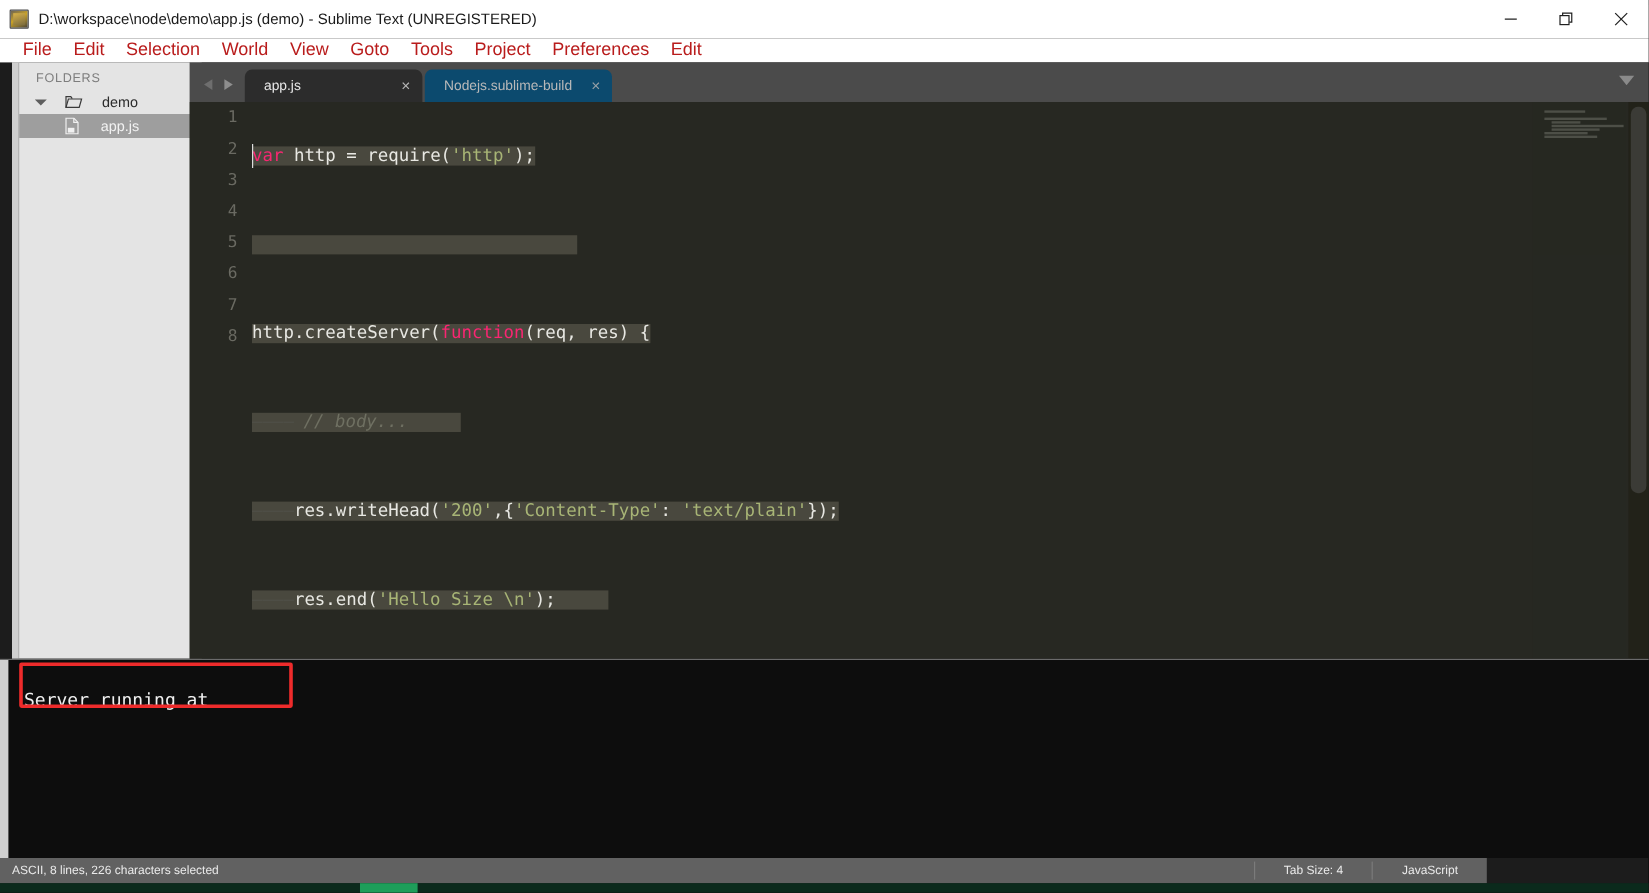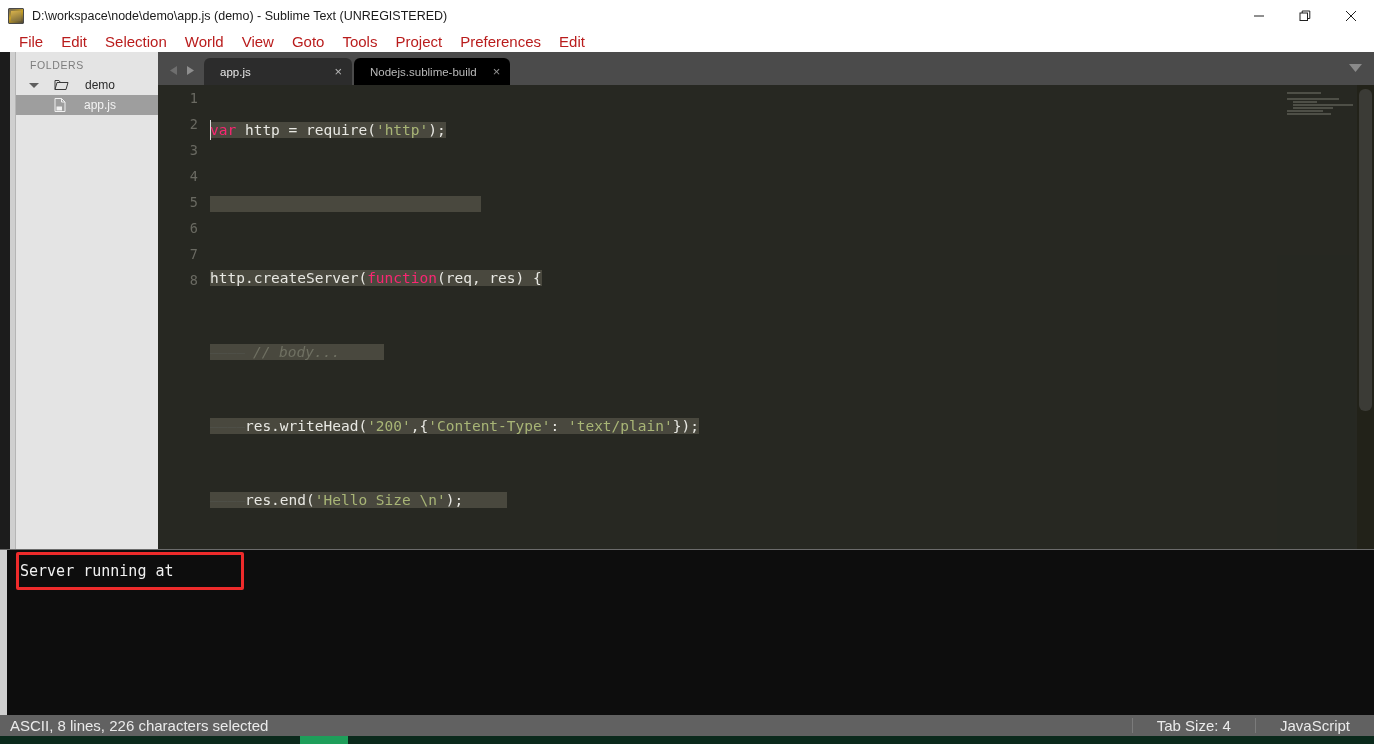--- a/index.html
+++ b/index.html
@@ -86,21 +86,21 @@
     background:#4b4b4b; display:flex; align-items:flex-end;
   }
   .tabnav { display:flex; align-items:center; padding:0 6px 8px 8px; }
   .tabnav .arrow { width:16px; height:14px; display:flex; align-items:center; justify-content:center; }
   .tab {
     height:27px; display:flex; align-items:center; position:relative;
     border-radius:6px 6px 0 0; padding:0 10px 0 16px; font-size:11.5px;
     white-space:nowrap;
   }
   .tab.active { background:#2c2c2c; color:#e8e8e8; min-width:148px; }
-  .tab.inactive { background:#000000; color:#b9b9b9; min-width:150px; margin-left:2px;margin-top:29px; }
+  .tab.inactive { background:#0c4a6e; color:#b9b9b9; min-width:150px; margin-left:2px;margin-top:29px; }
   .tab .tab-label { flex:1 1 auto; }
   .tab .tab-close {
     margin-left:16px; font-size:13px; line-height:1; color:#cfcfcf; opacity:.85;
   }
   .tab.inactive .tab-close { color:#b0b0b0; }
   .tabbar-spacer { flex:1 1 auto; }
   .tabbar-menu { padding:0 12px 9px 0; }
 
   
   .editor {
@@ -149,33 +149,33 @@
   
   .console {
     position:absolute; left:0; top:549px; width:1374px; height:166px;
     background:#0d0d0d; border-top:1px solid #6b6b6b;
   }
   .console-edge {
     position:absolute; left:0; top:0; width:7px; height:100%;
     background:#cfcfcf;
   }
   .console-text {
-    position:absolute; left:20px; top:12px;
+    position:absolute; left:20px; top:24px;
     font-family:"DejaVu Sans Mono", monospace; font-size:15px; color:#f0f0f0;
   }
   .annot-box {
     position:absolute; left:16px; top:552px; width:228px; height:38px;
     border:3px solid #ee2b2b; border-radius:2px; pointer-events:none;
   }
 
   
   .statusbar {
-    position:absolute; left:0; top:715px; width:1374px; height:21px;
+    position:absolute; left:0; top:715px; width:1239px; height:21px;
     background:#616161; display:flex; align-items:center;
-    font-size:15px; color:#eaeaea;
+    font-size:10px; color:#eaeaea;
   }
   .sb-left { padding-left:10px; }
   .sb-grow { flex:1 1 auto; }
   .sb-sep { width:1px; height:15px; background:#7b7b7b; margin:0 0; }
   .sb-cell { padding:0 24px; white-space:nowrap; }
 
   
   .taskbar {
     position:absolute; left:0; top:736px; width:1374px; height:8px;
     background:#0b2a1c;

